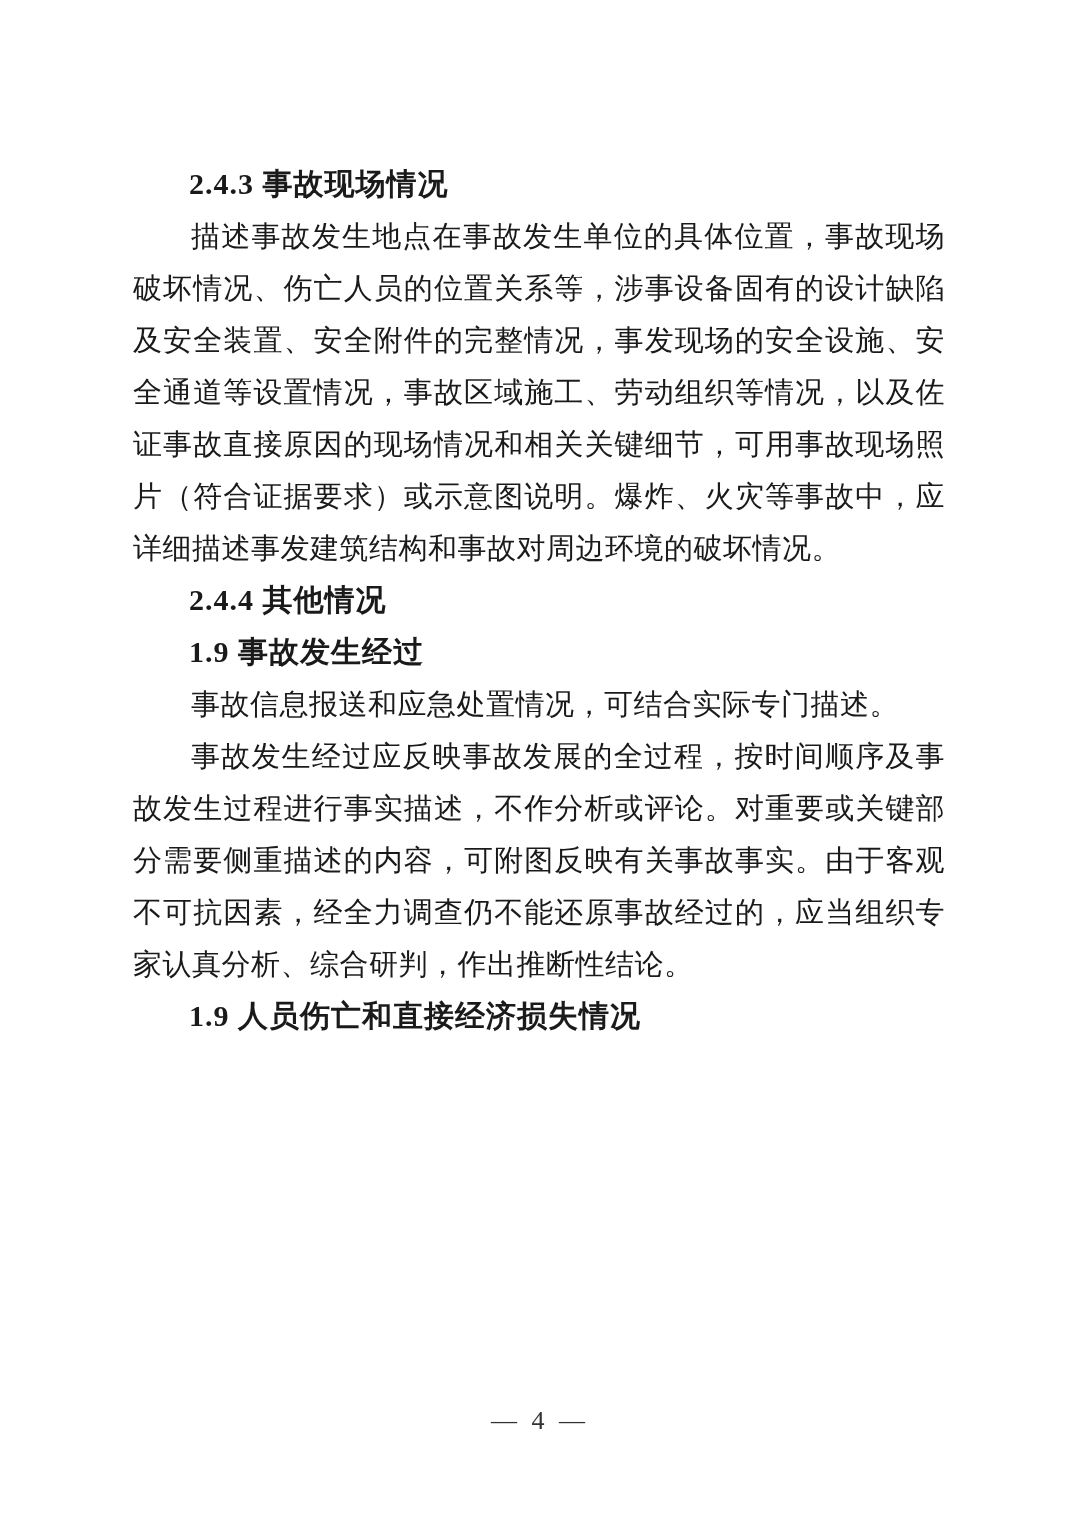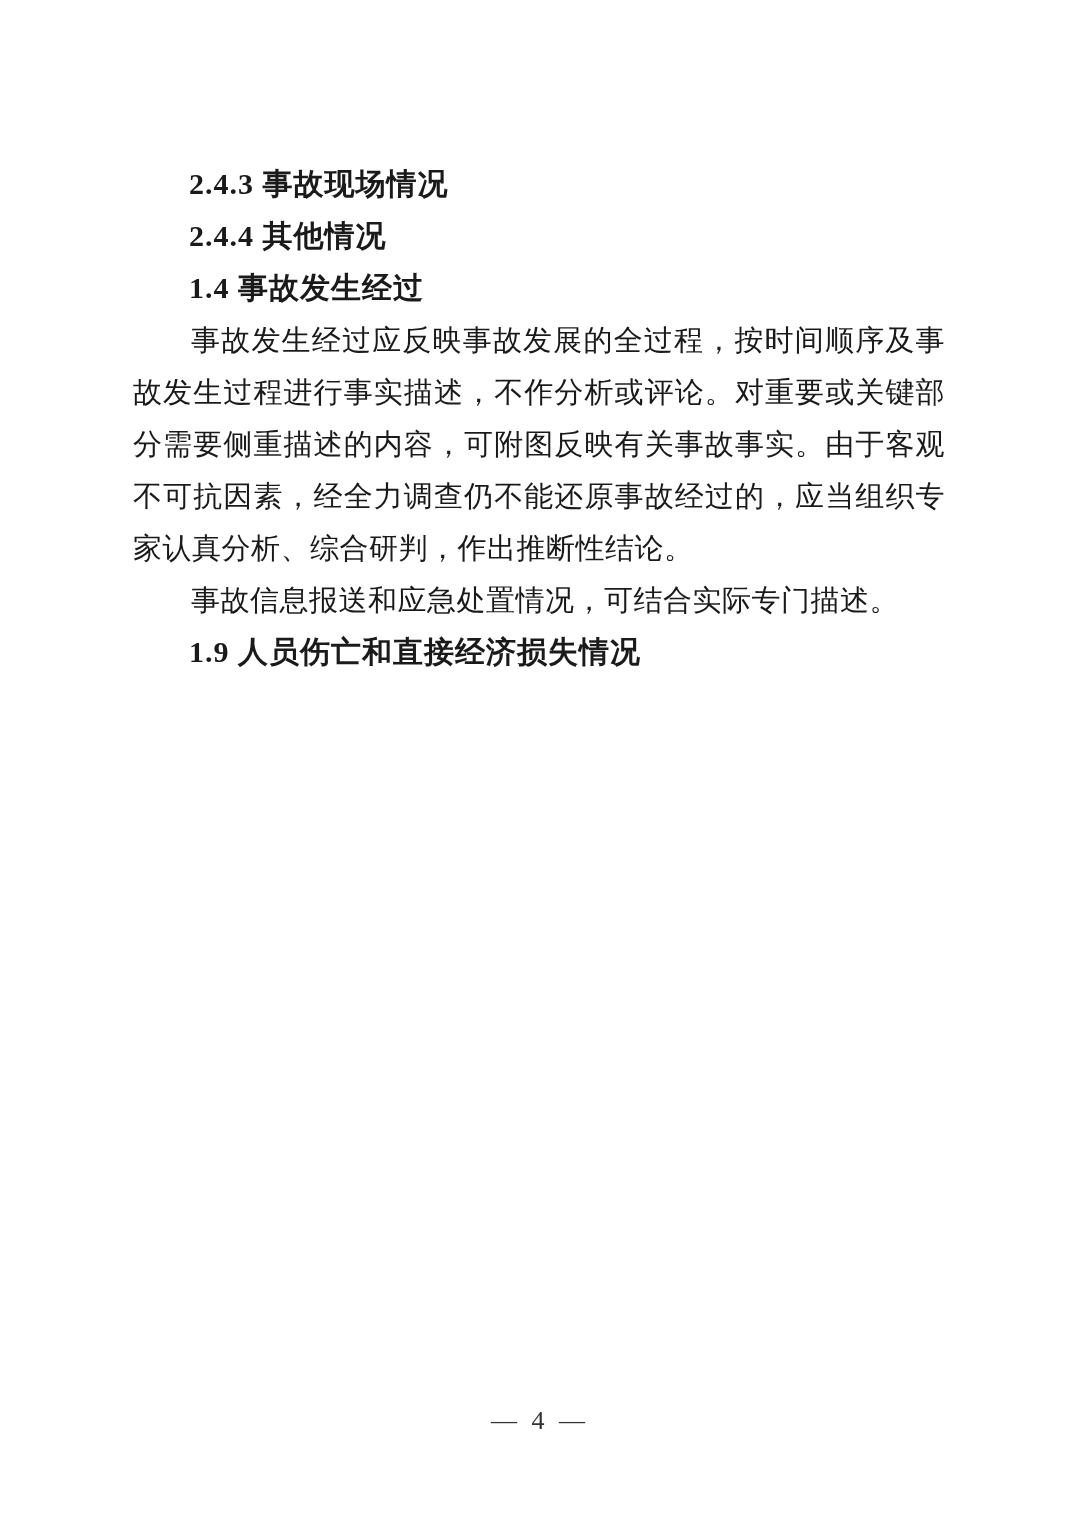--- a/index.html
+++ b/index.html
@@ -50,21 +50,22 @@
       color: #333333;
       letter-spacing: 4px;
     }
   </style>
 </head>
 <body>
 
 <div class="page">
   <div class="content">
     <div class="heading">2.4.3 事故现场情况</div>
+    <div class="para">描述事故发生地点在事故发生单位的具体位置，事故现场破坏情况、伤亡人员的位置关系等，涉事设备固有的设计缺陷及安全装置、安全附件的完整情况，事发现场的安全设施、安全通道等设置情况，事故区域施工、劳动组织等情况，以及佐证事故直接原因的现场情况和相关关键细节，可用事故现场照片（符合证据要求）或示意图说明。爆炸、火灾等事故中，应详细描述事发建筑结构和事故对周边环境的破坏情况。</div>
     <div class="heading">2.4.4 其他情况</div>
-    <div class="heading">1.4 事故发生经过</div>
+    <div class="heading">1.9 事故发生经过</div>
+    <div class="para">事故信息报送和应急处置情况，可结合实际专门描述。</div>
     <div class="para">事故发生经过应反映事故发展的全过程，按时间顺序及事故发生过程进行事实描述，不作分析或评论。对重要或关键部分需要侧重描述的内容，可附图反映有关事故事实。由于客观不可抗因素，经全力调查仍不能还原事故经过的，应当组织专家认真分析、综合研判，作出推断性结论。</div>
-    <div class="para">事故信息报送和应急处置情况，可结合实际专门描述。</div>
     <div class="heading">1.9 人员伤亡和直接经济损失情况</div>
   </div>
 
   <div class="footer">— 4 —</div>
 </div>
 
 </body></html>

